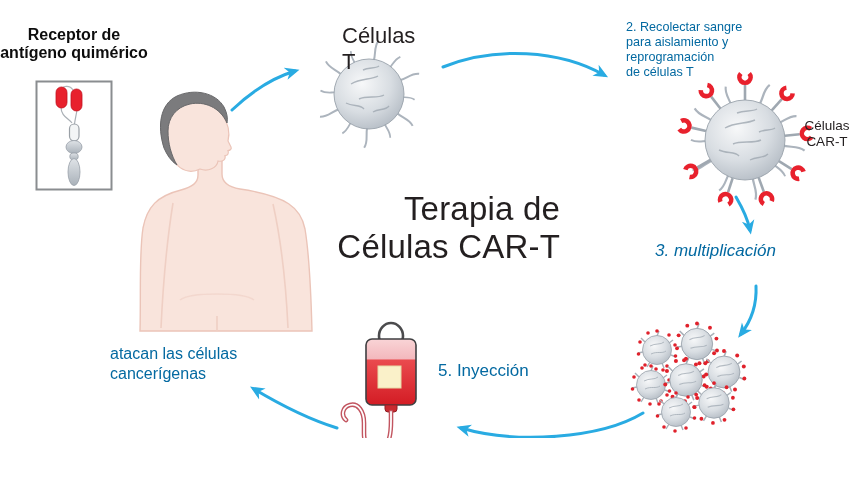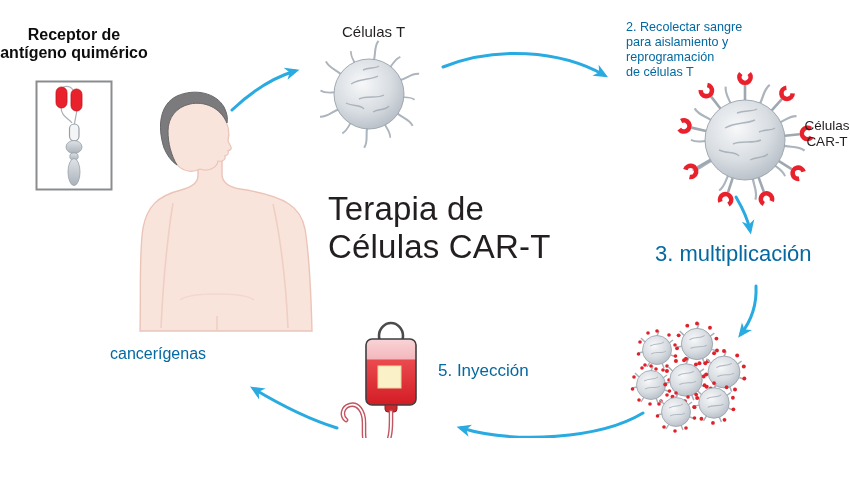--- a/index.html
+++ b/index.html
@@ -6,27 +6,27 @@
   .canvas {
     position:relative; width:850px; height:438px; background:#ffffff;
     overflow:hidden; font-family:"Liberation Sans", sans-serif;
   }
   .layer { position:absolute; left:0; top:0; }
   .txt { position:absolute; }
   .ln { display:block; white-space:nowrap; }
   .step { color:#0369a1; }
   .step1 { left:206px; top:36px;  width:110px; font-size:17px;   line-height:1.25; }
   .step2 { left:626px; top:20px;  width:160px; font-size:12.6px; line-height:1.2;  }
-  .step3 { left:655px; top:241px; width:170px; font-size:22px;   line-height:1.2;  }
+  .step3 { left:655px; top:241px; width:170px; font-size:17px;   line-height:1.2;font-style:italic;  }
   .step4 { left:438px; top:361px; width:130px; font-size:17px;   line-height:1.2;  }
   .step5 { left:110px; top:344px; width:150px; font-size:16px;   line-height:1.22; }
-  .tcell-label  { left:342px; top:23px;  width:80px;  font-size:15px;   color:#231F20; }
+  .tcell-label  { left:342px; top:23px;  width:80px;  font-size:22px;   color:#231F20; }
   .cart-label   { left:799px; top:118px; width:56px;  font-size:13.5px; color:#231F20; text-align:center; line-height:1.18; }
   .receptor-head{ left:-18px; top:26px;  width:184px; font-size:16px;   color:#0d0d0d; font-weight:bold; text-align:center; line-height:1.14; }
-  .main-title   { left:328px; top:190px; width:232px; font-size:33px;   color:#231F20; text-align:left; line-height:1.14; letter-spacing:0.2px; }
+  .main-title   { left:328px; top:190px; width:232px; font-size:33px;   color:#231F20; text-align:right; line-height:1.14; letter-spacing:0.2px; }
 </style>
 </head>
 <body>
 
 <div class="canvas">
 
   <svg class="layer" width="850" height="478" viewBox="0 0 850 478">
     <defs>
       <radialGradient id="cellG" cx="40%" cy="35%" r="75%">
         <stop offset="0%" stop-color="#F7F8F9"></stop>
@@ -233,16 +233,17 @@
 
   <div class="txt step step3">
     <span class="ln">3. multiplicación</span>
   </div>
 
   <div class="txt step step4">
     <span class="ln">5. Inyección</span>
   </div>
 
   <div class="txt step step5">
+    <span class="ln">atacan las células</span>
     <span class="ln">cancerígenas</span>
   </div>
 
 </div>
 
 </body></html>

